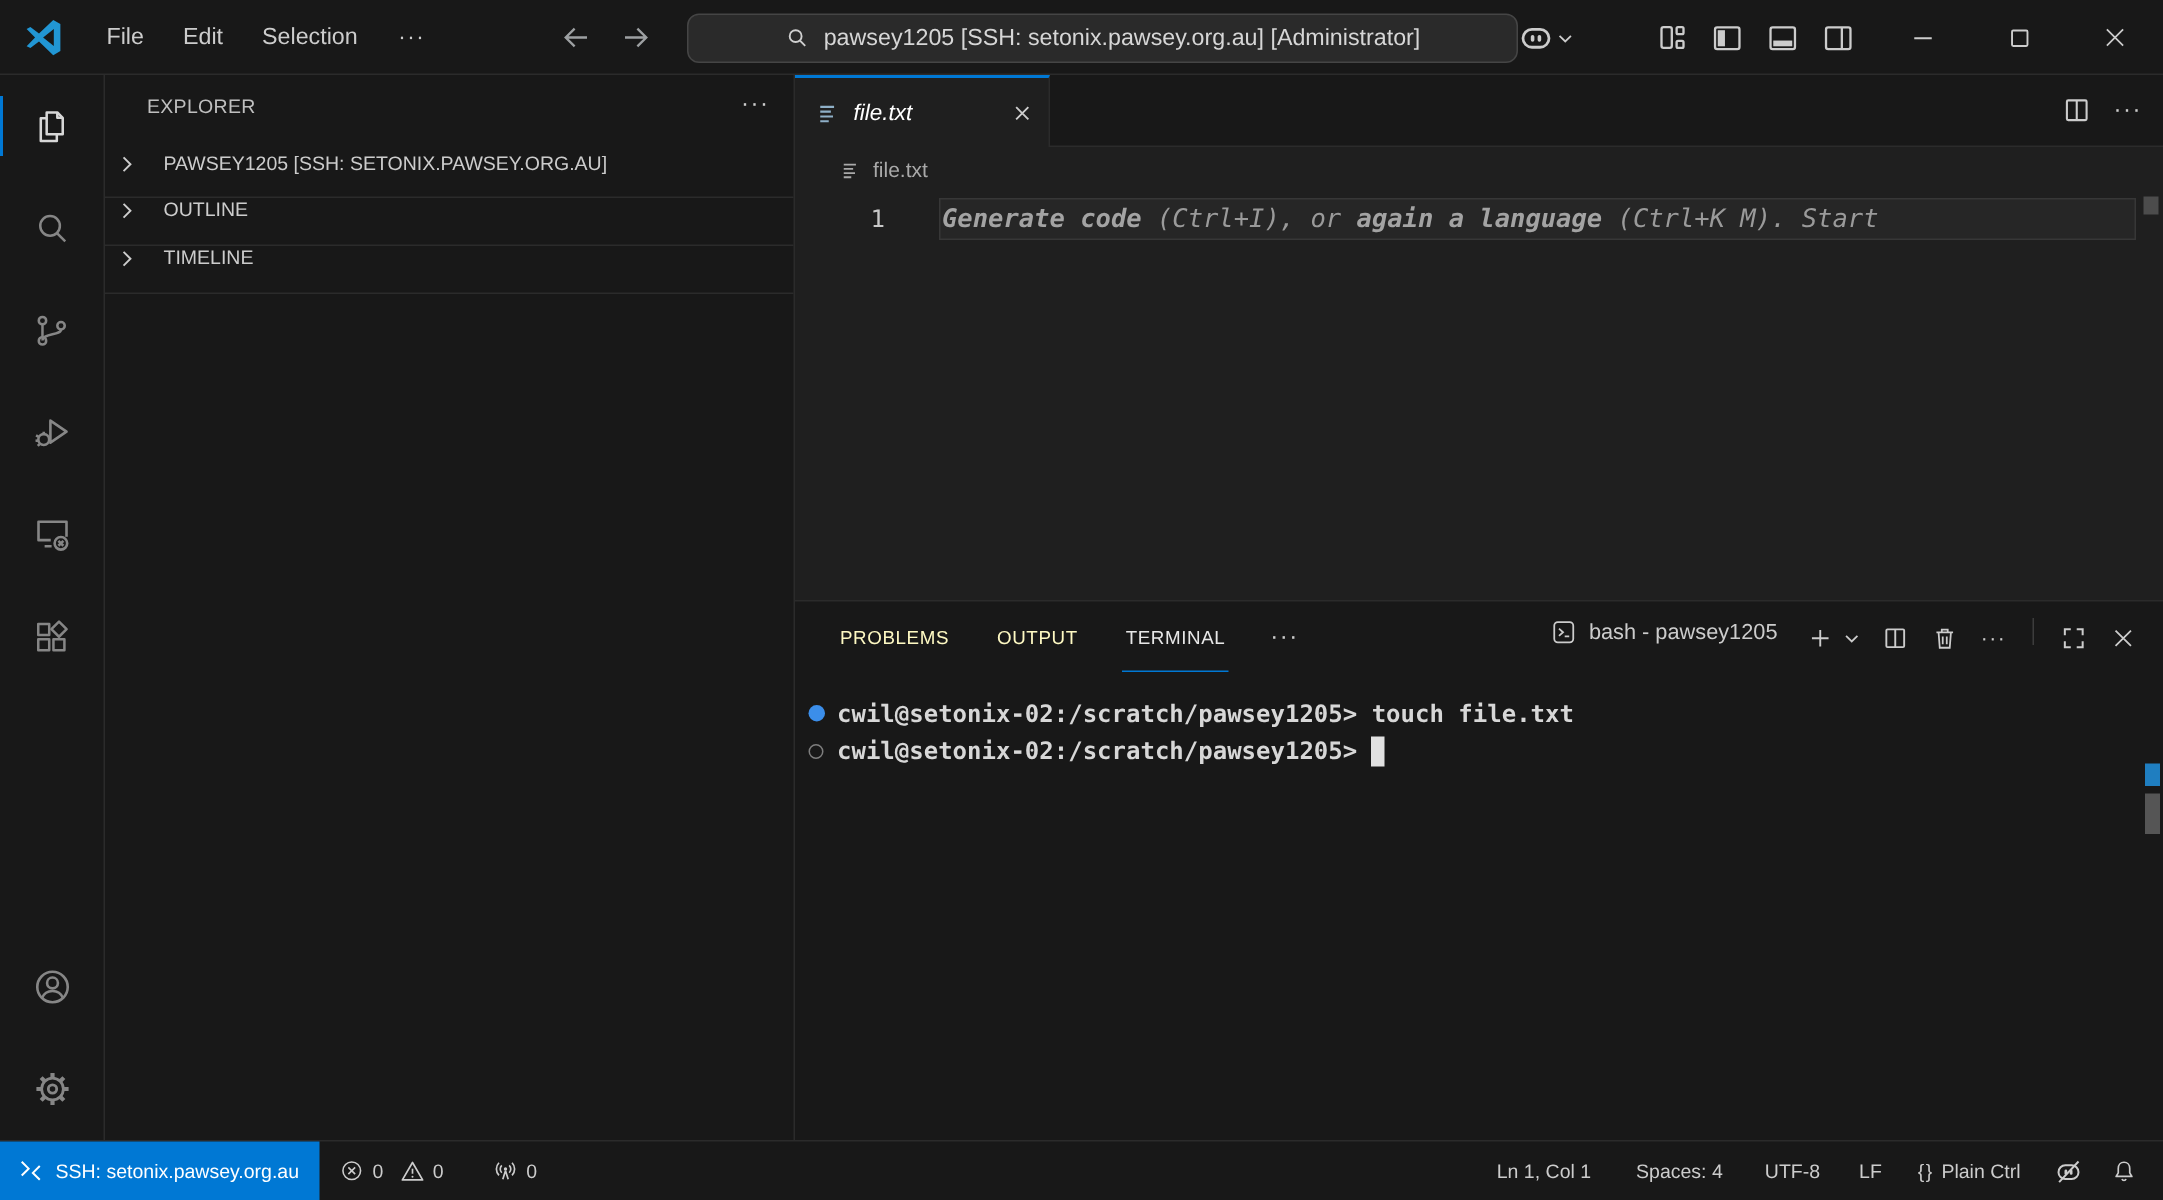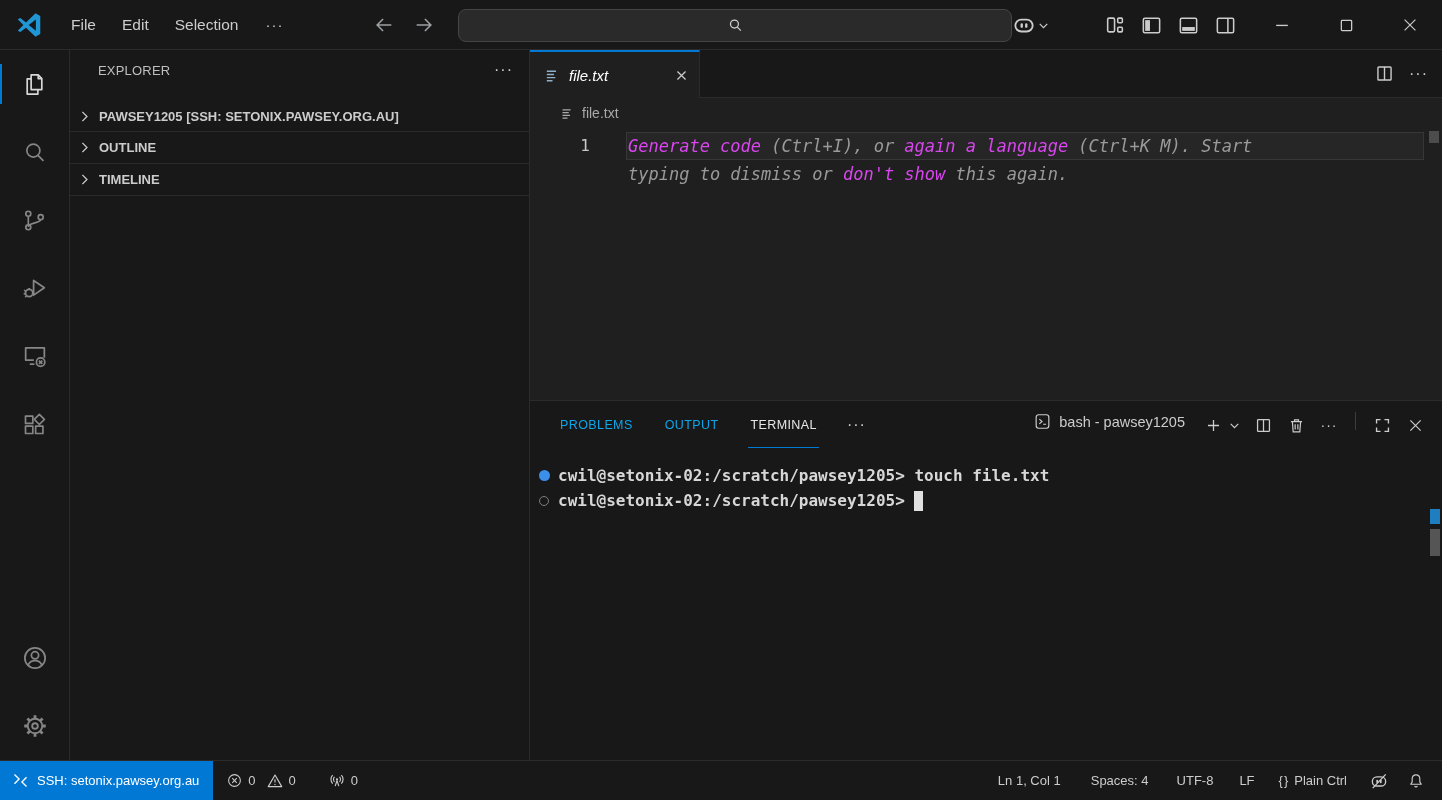--- a/index.html
+++ b/index.html
@@ -30,48 +30,48 @@
   .activitybar { width:70px; background:#181818; border-right:1px solid #2b2b2b; display:flex; flex-direction:column; }
   .ab-item { height:68px; display:flex; align-items:center; justify-content:center; position:relative; }
   .ab-item.active::before { content:""; position:absolute; left:0; top:14px; bottom:14px; width:2px; background:#0078d4; }
   .ab-spacer { flex:1; }
 
   
   .sidebar { width:460px; background:#181818; border-right:1px solid #2b2b2b; }
   .sb-header { height:40px; display:flex; align-items:center; padding:0 16px 0 28px;gap:28px; }
   .sb-title { font-size:13px; color:#bfbfbf; flex:1; letter-spacing:.2px; }
   .sb-sections { margin-top:10px; }
-  .sb-row { height:32px; display:flex; align-items:center; gap:6px; padding-left:6px;
-            font-size:13px; font-weight:700; color:#cccccc; border-bottom:1px solid #2b2b2b; }
+  .sb-row { height:32px; display:flex; gap:16px; padding-left:6px;
+            font-size:13px; font-weight:400; color:#cccccc; border-bottom:1px solid #2b2b2b; }
   .sb-row:first-child { border-top:1px solid transparent; }
 
   
   .editor-group { flex:1; position:relative; background:#1f1f1f; }
   .tabbar { position:absolute; top:0; left:0; right:0; height:48px; background:#181818; display:flex; }
   .tabbar-rest { flex:1; border-bottom:1px solid #2b2b2b; }
   .tab { width:170px; height:48px; background:#1f1f1f; border-top:2px solid #0078d4; border-right:1px solid #2b2b2b;
          display:flex; align-items:center; padding:0 10px 0 14px; gap:8px; }
   .tab-label { font-size:15px; font-style:italic; color:#ffffff; flex:1; }
   .tab-actions { display:flex; align-items:center; gap:14px; padding-right:14px; border-bottom:1px solid #2b2b2b; }
   .breadcrumb { position:absolute; top:48px; left:0; right:0; height:30px; display:flex; align-items:center;
                 padding-left:30px; gap:7px; font-size:14px; color:#a9a9a9; }
   .editor-content { position:absolute; top:78px; left:0; right:0; bottom:360px; padding-top:4px;
                     font-family:"DejaVu Sans Mono", monospace; font-size:17px; font-style:italic; }
   .cur-line-bg { position:absolute; top:4px; left:96px; right:18px; height:28px;
                  background:rgba(255,255,255,.035); border:1px solid rgba(255,255,255,.08); }
   .code-row { position:relative; display:flex; height:28px; line-height:28px; }
   .ln { width:60px; text-align:right; color:#c8c8c8; font-style:normal; font-size:16px; }
   .code-text { margin-left:38px; white-space:pre; color:#9a9a9a; }
-  .ghost-link { color:#d946ef; font-weight:400; }
+  .ghost-link { color:#a3a3a3; font-weight:700; }
   .ed-scroll-thumb { position:absolute; right:3px; top:3px; width:10px; height:12px; background:#4c4c4c; }
 
   
   .panel { position:absolute; top:350px; left:0; right:0; height:360px; background:#181818; border-top:1px solid #2b2b2b; }
   .panel-header { height:48px; display:flex; align-items:center; padding:0 14px 0 28px; }
-  .p-tab { font-size:12.5px; letter-spacing:.4px; color:#0ea5e9; padding:0 2px; margin-right:28px; height:46px;
+  .p-tab { font-size:12.5px; letter-spacing:.4px; color:#fef9c3; padding:0 2px; margin-right:28px; height:46px;
            display:flex; align-items:center; border-bottom:1.5px solid transparent; }
   .p-tab.active { color:#e7e7e7; border-bottom-color:#0078d4; }
   .p-more { color:#cccccc; margin-right:10px; }
   .p-right { margin-left:auto; display:flex; align-items:flex-start; gap:7px; }
   .term-title { display:flex; align-items:center; gap:7px; font-size:14.5px; color:#cccccc; margin-right:8px; }
   .p-ico { width:26px; height:26px; display:flex; align-items:center; justify-content:center; border-radius:5px; }
   .p-sep { width:1px; height:18px; background:#3c3c3c; margin:0 6px; }
 
   .terminal { padding-top:14px; font-family:"DejaVu Sans Mono", monospace; font-size:16px; font-weight:600; color:#d7d7d7;text-align:right; }
   .t-line { display:flex; align-items:center; height:25px; white-space:pre; }
@@ -111,20 +111,21 @@
     <svg width="22" height="22" viewBox="0 0 24 24">
       <path d="M4 12h15 M13 5.5 19.5 12 13 18.5" fill="none" stroke="#9da0a2" stroke-width="1.7"></path>
     </svg>
   </div>
 
   <div class="searchbox">
     <svg width="17" height="17" viewBox="0 0 24 24">
       <circle cx="10.5" cy="10" r="5.6" fill="none" stroke="#cfcfcf" stroke-width="1.8"></circle>
       <path d="M14.6 14.3 19.5 19.2" stroke="#cfcfcf" stroke-width="1.8"></path>
     </svg>
+    <span>pawsey1205 [SSH: setonix.pawsey.org.au] [Administrator]</span>
   </div>
 
   <div class="tb-right">
     <div class="tb-ico" style="width:50px">
       <svg width="26" height="26" viewBox="0 0 24 24">
         <rect x="4" y="7" width="16" height="11" rx="5.5" fill="none" stroke="#cccccc" stroke-width="1.7"></rect>
         <rect x="8.8" y="10.4" width="2.2" height="4.2" rx="1.1" fill="#cccccc"></rect>
         <rect x="13" y="10.4" width="2.2" height="4.2" rx="1.1" fill="#cccccc"></rect>
       </svg>
       <svg width="13" height="13" viewBox="0 0 24 24">
@@ -300,21 +301,20 @@
     </div>
 
     <div class="editor-content">
       <div class="cur-line-bg"></div>
       <div class="code-row">
         <span class="ln">1</span>
         <span class="code-text"><span class="ghost-link">Generate code</span><span> (Ctrl+I), or </span><span class="ghost-link">again a language</span><span> (Ctrl+K M). Start</span></span>
       </div>
       <div class="code-row">
         <span class="ln"></span>
-        <span class="code-text"><span>typing to dismiss or </span><span class="ghost-link">don't show</span><span> this again.</span></span>
       </div>
       <div class="ed-scroll-thumb"></div>
     </div>
 
     <div class="panel">
       <div class="panel-header">
         <div class="p-tab">PROBLEMS</div>
         <div class="p-tab">OUTPUT</div>
         <div class="p-tab active">TERMINAL</div>
         <div class="p-more" style="letter-spacing:1px;">···</div>

